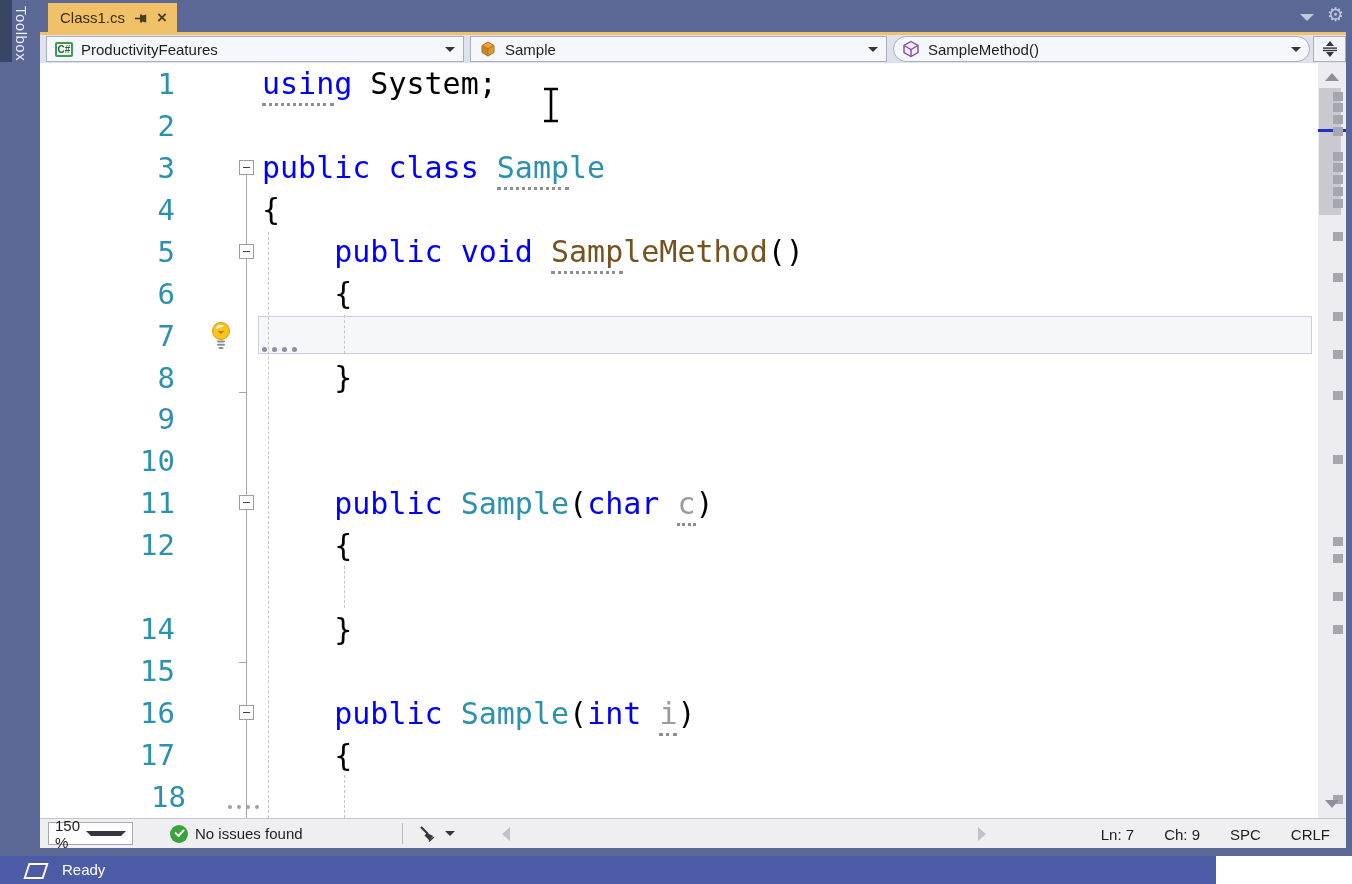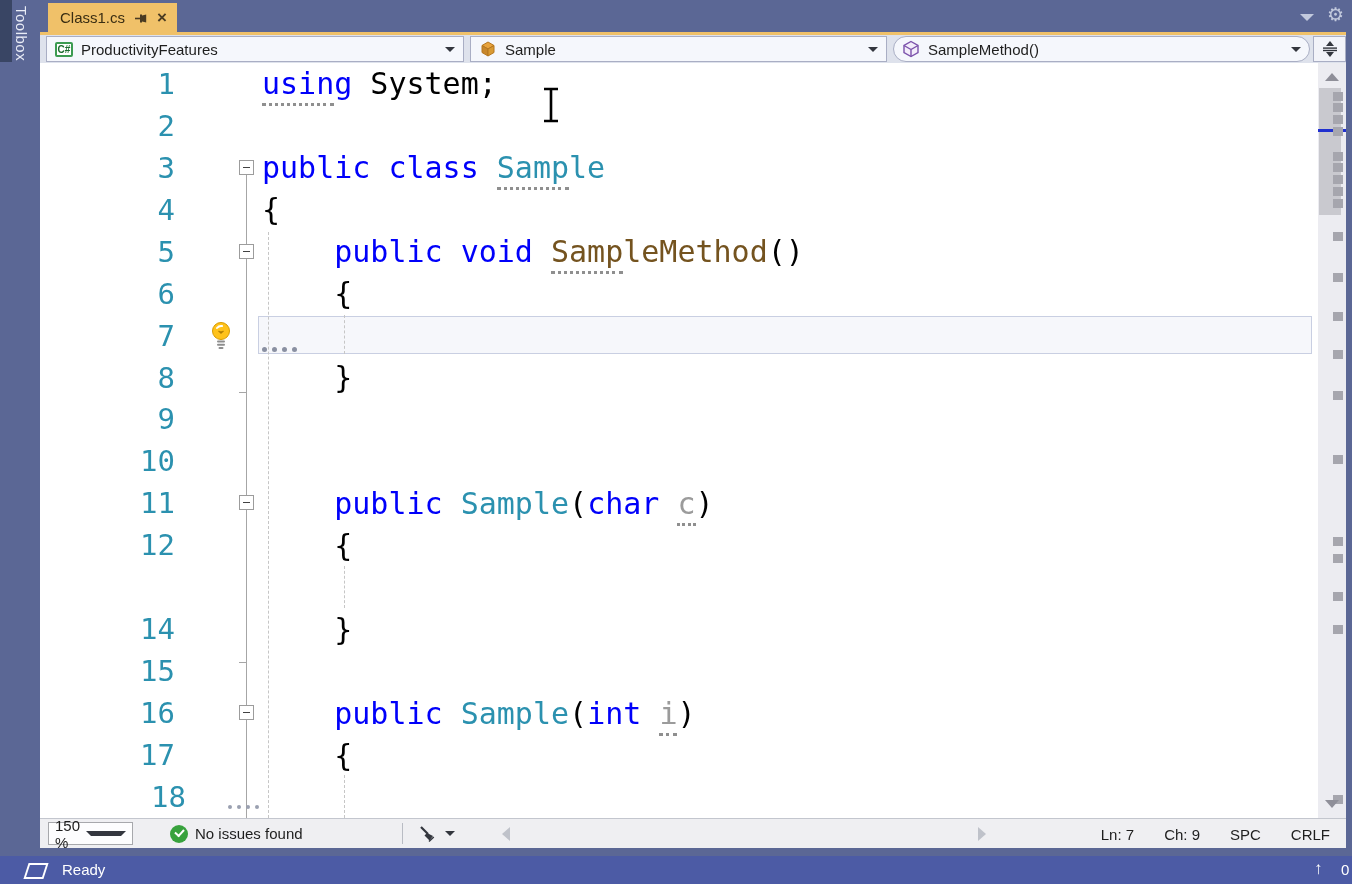--- a/index.html
+++ b/index.html
@@ -91,21 +91,21 @@
     border-left:2px solid #fff;border-bottom:2px solid #fff;transform:rotate(-48deg);}
   #bb-sep{position:absolute;left:362px;top:4px;width:1px;height:21px;background:#B9BCC4;}
   #cleanup-btn{position:absolute;left:378px;top:3px;height:23px;display:flex;align-items:center;gap:8px;}
   .tri-down{width:0;height:0;border-left:5px solid transparent;border-right:5px solid transparent;border-top:5px solid #33363E;}
   .hs-arrow{position:absolute;top:8px;width:0;height:0;border-top:7px solid transparent;border-bottom:7px solid transparent;}
   #hs-left{left:462px;border-right:8px solid #BFC2CA;}
   #hs-right{left:938px;border-left:8px solid #BFC2CA;}
   #caret-info{position:absolute;right:16px;top:0;height:30px;display:flex;align-items:center;gap:30px;}
   
   #seam{position:absolute;left:0;top:848px;width:1352px;height:8px;background:#5B6795;}
-  #status-bar{position:absolute;left:0;top:856px;width:1352px;height:28px;background:#4C5BA5;
+  #status-bar{position:absolute;left:0;top:856px;width:1216px;height:28px;background:#4C5BA5;
     color:#fff;font-size:15px;}
   #bg-tasks-icon{position:absolute;left:26px;top:7px;width:16px;height:12px;
     border:2px solid #fff;transform:skewX(-18deg);}
   #status-msg{position:absolute;left:62px;top:5px;}
   #notif-up{position:absolute;left:1314px;top:3px;font-size:17px;font-weight:bold;}
   #notif-count{position:absolute;left:1341px;top:5px;}
   svg{display:block;}
 </style>
 </head>
 <body>

